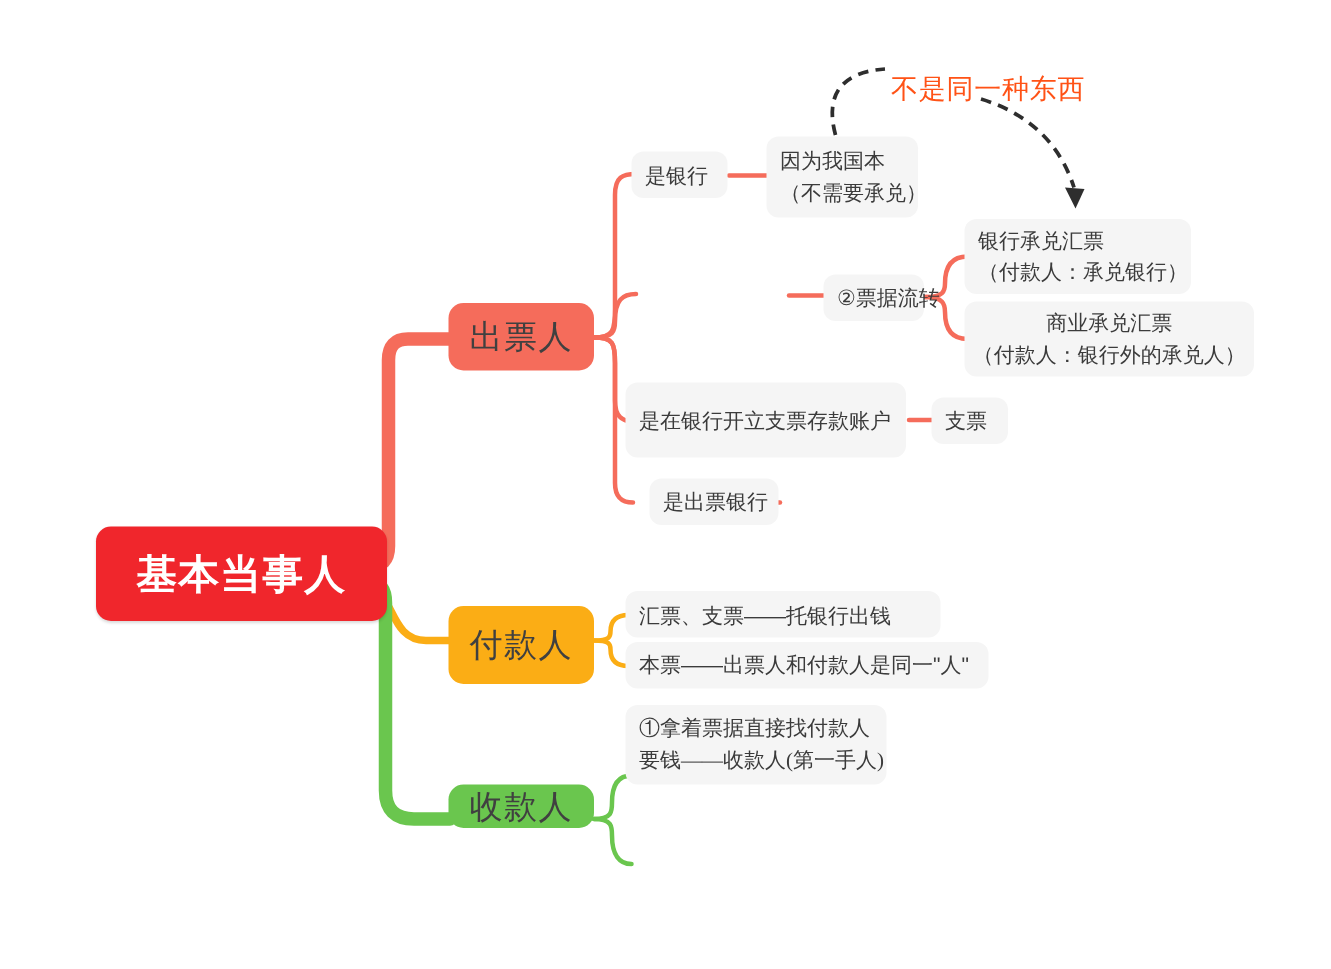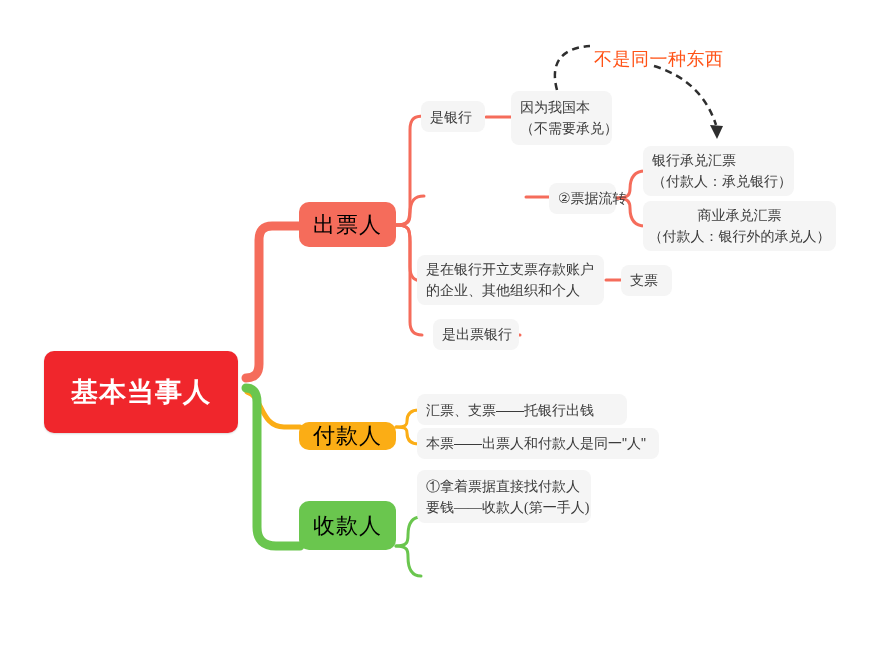--- a/index.html
+++ b/index.html
@@ -22,21 +22,21 @@
   .edge-sub{stroke-width:3;}
   .edge-dashed{stroke:var(--arrow_dark);stroke-width:2.5;stroke-dasharray:7 5;fill:none;}
   .arrowhead{fill:var(--arrow_dark);}
   .node{position:absolute;box-sizing:border-box;display:flex;flex-direction:column;justify-content:center;}
   .root-node{
     background:var(--root_red);border-radius:10px;color:#ffffff;
     font-weight:bold;font-size:27px;align-items:center;letter-spacing:1px;
     box-shadow:0 1px 2px rgba(0,0,0,0.15);
   }
   .branch-node{
-    border-radius:10px;color:#000000;font-size:22px;align-items:center;letter-spacing:1px;
+    border-radius:10px;color:#404040;font-size:22px;align-items:center;letter-spacing:1px;
   }
   .branch-salmon{background:var(--branch_salmon);}
   .branch-yellow{background:var(--branch_yellow);}
   .branch-green{background:var(--branch_green);}
   .leaf{
     background:var(--leaf_bg);border-radius:8px;color:var(--leaf_text);
     font-size:14px;line-height:21px;padding:4px 9px;align-items:flex-start;
   }
   .leaf span{display:block;white-space:nowrap;}
   .annotation{
@@ -70,31 +70,31 @@
     <path class="edge edge-yellow edge-sub" d="M 396 427 C 407 427 407 430 407 433 C 407 441 412 444 419 444"></path>
 
     <path class="edge edge-green edge-sub" d="M 396 546 C 408 546 408 541 408 535 C 408 522 413 517 421 517"></path>
     <path class="edge edge-green edge-sub" d="M 396 546 C 408 546 408 551 408 557 C 408 570 413 576 421 576"></path>
 
     <path class="edge-dashed" d="M 557 90 C 550 64 560 48 590 46"></path>
     <path class="edge-dashed" d="M 654 66 C 687 76 707 97 716 125"></path>
     <polygon class="arrowhead" points="717,139 710,125 723,126"></polygon>
   </svg>
 
-  <div class="node root-node" style="left:44px;top:351px;width:194px;height:82px;">
+  <div class="node root-node" style="left:64px;top:351px;width:194px;height:63px;">
     <span>基本当事人</span>
   </div>
 
   <div class="node branch-node branch-salmon" style="left:299px;top:202px;width:97px;height:45px;">
     <span>出票人</span>
   </div>
-  <div class="node branch-node branch-yellow" style="left:299px;top:404px;width:97px;height:28px;margin-top:18px;">
+  <div class="node branch-node branch-yellow" style="left:299px;top:404px;width:97px;height:52px;">
     <span>付款人</span>
   </div>
-  <div class="node branch-node branch-green" style="left:299px;top:501px;width:97px;height:49px;">
+  <div class="node branch-node branch-green" style="left:299px;top:523px;width:97px;height:29px;">
     <span>收款人</span>
   </div>
 
   <div class="node leaf" style="left:421px;top:101px;width:64px;height:31px;justify-content:flex-end;">
     <span>是银行</span>
   </div>
   <div class="node leaf" style="left:511px;top:91px;width:101px;height:54px;">
     <span>因为我国本</span>
     <span>（不需要承兑）</span>
   </div>
@@ -104,21 +104,20 @@
   <div class="node leaf" style="left:643px;top:146px;width:151px;height:50px;">
     <span>银行承兑汇票</span>
     <span>（付款人：承兑银行）</span>
   </div>
   <div class="node leaf" style="left:643px;top:201px;width:193px;height:50px;align-items:center;">
     <span>商业承兑汇票</span>
     <span>（付款人：银行外的承兑人）</span>
   </div>
   <div class="node leaf" style="left:417px;top:255px;width:187px;height:50px;">
     <span>是在银行开立支票存款账户</span>
-    <span>的企业、其他组织和个人</span>
   </div>
   <div class="node leaf" style="left:621px;top:265px;width:51px;height:31px;">
     <span>支票</span>
   </div>
   <div class="node leaf" style="left:433px;top:319px;width:86px;height:31px;">
     <span>是出票银行</span>
   </div>
 
   <div class="node leaf" style="left:417px;top:394px;width:210px;height:31px;justify-content:flex-end;">
     <span>汇票、支票——托银行出钱</span>

